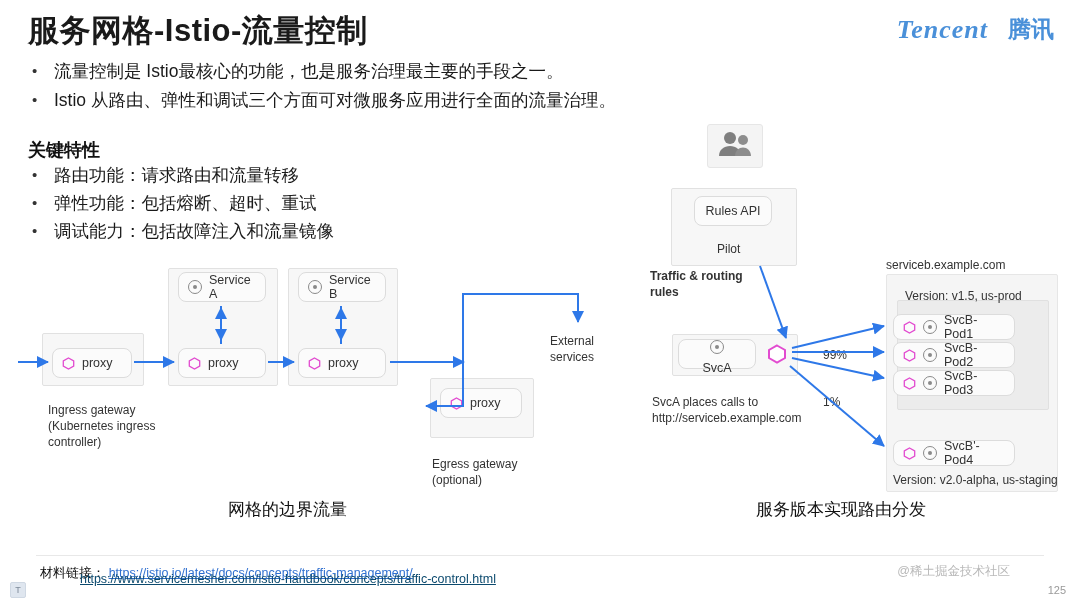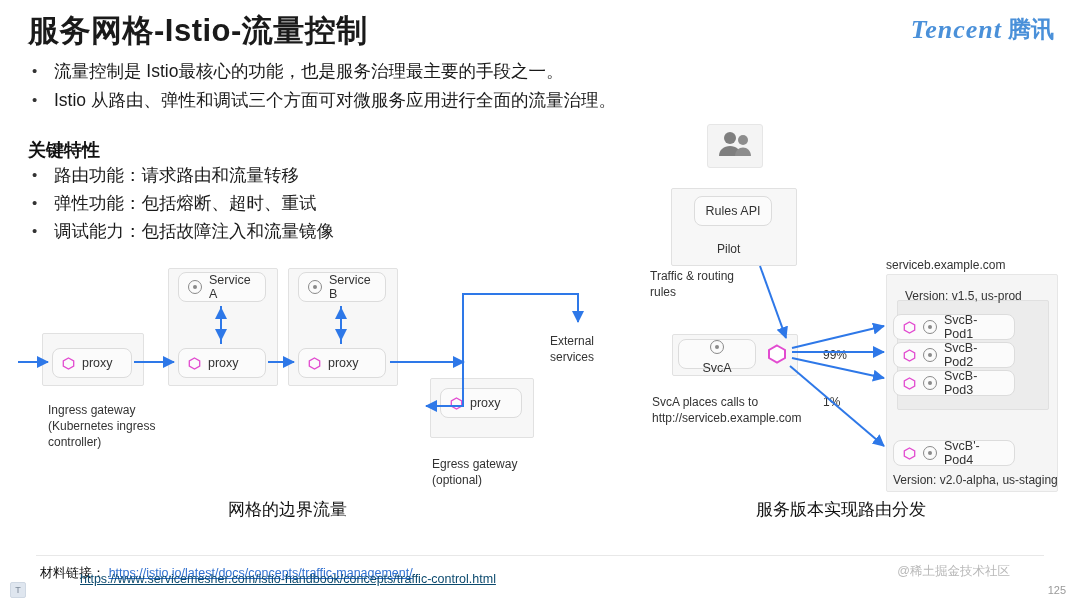--- a/index.html
+++ b/index.html
@@ -14,21 +14,21 @@
   .slide{position:relative;width:1080px;height:608px;}
 
   
   .title{
     position:absolute;left:28px;top:10px;
     font-size:31px;font-weight:600;color:#1a1a1a;
     letter-spacing:0.5px;
   }
   .brand{
     position:absolute;right:26px;top:14px;
-    display:flex;align-items:center;gap:6px;
+    display:flex;align-items:center;gap:20px;
   }
   .brand .t-word{
     font-family:"Liberation Serif","DejaVu Serif",serif;
     font-style:italic;font-weight:700;font-size:26px;
     color:#4a90d9;letter-spacing:1px;
   }
   .brand .t-cn{
     font-size:23px;font-weight:700;color:#4a90d9;
   }
 
@@ -217,21 +217,21 @@
 
   <div class="people" style="left:707px;top:124px;">
     <svg viewBox="0 0 54 42" width="54" height="42">
       <circle cx="22" cy="13" r="6" fill="#7f7f7f"></circle>
       <path d="M11 31c0-6.2 5-10 11-10s11 3.8 11 10z" fill="#7f7f7f"></path>
       <circle cx="35" cy="15" r="5" fill="#8d8d8d"></circle>
       <path d="M27 31c0-5.2 4-8.5 8-8.5s8 3.3 8 8.5z" fill="#8d8d8d"></path>
     </svg>
   </div>
 
-  <div class="lbl" style="left:650px;top:268px;width:130px;">
+  <div class="lbl" style="left:650px;top:268px;width:130px;font-weight:bold;">
     <div>Traffic &amp; routing</div>
     <div>rules</div>
   </div>
 
   <div class="node-box" style="left:672px;top:334px;width:124px;height:40px;"></div>
   <div class="chip" style="left:678px;top:339px;width:78px;flex-direction:column;">
     <span class="gear"></span>
     <span>SvcA</span>
   </div>
   <div style="position:absolute;left:767px;top:344px;">

